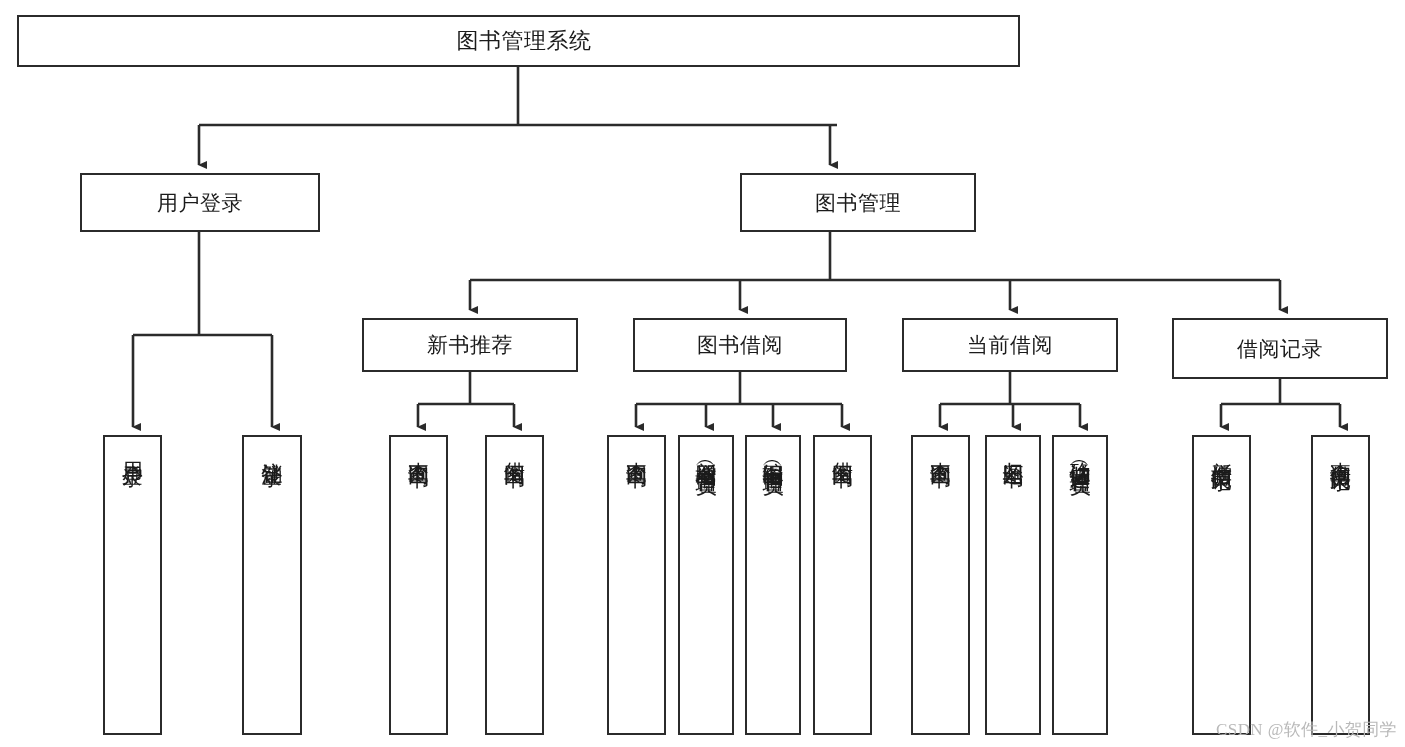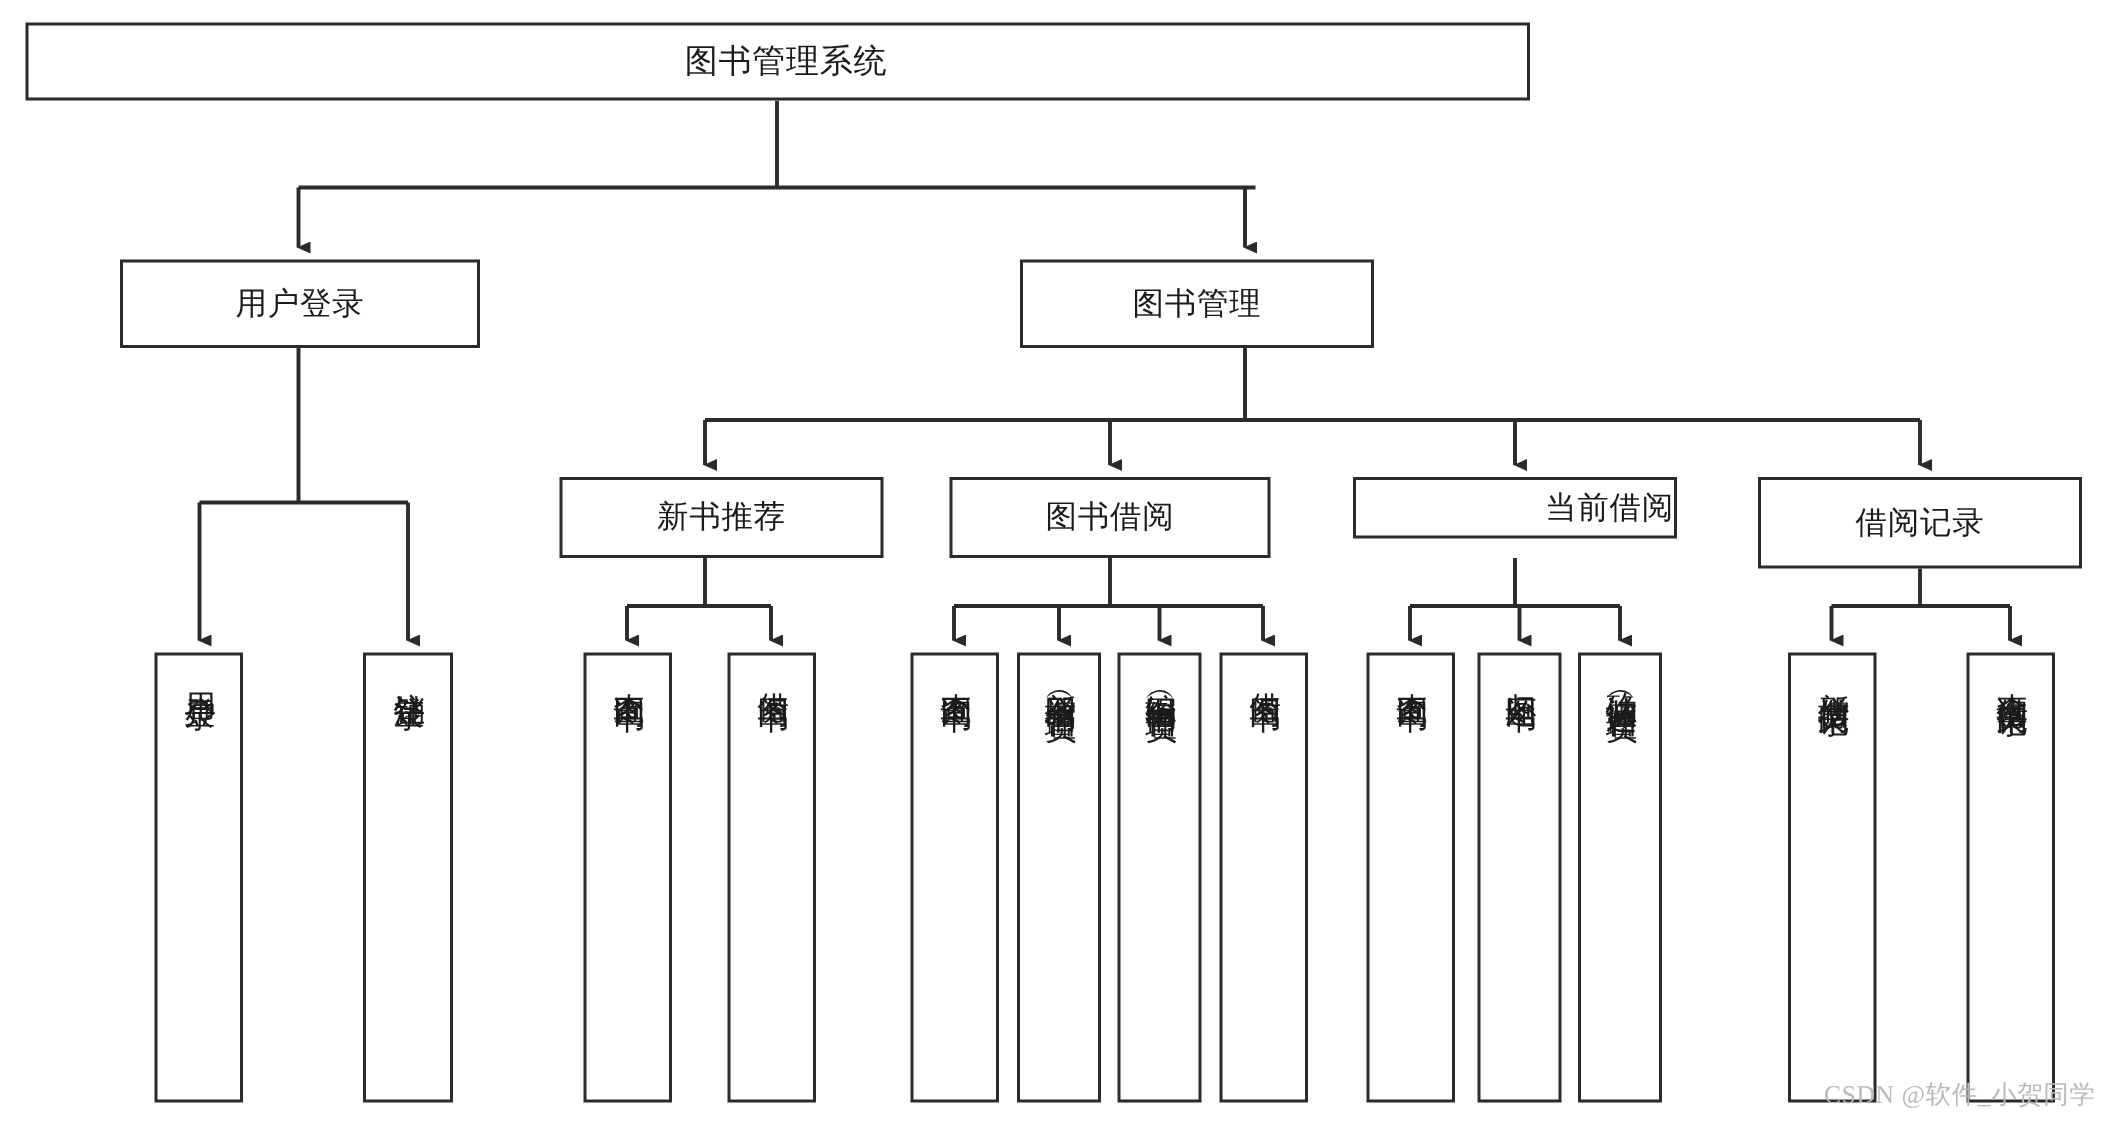--- a/index.html
+++ b/index.html
@@ -136,31 +136,31 @@
     </g>
   </svg>
 
   <div class="node horiz root" style="left:17px; top:15px; width:1003px; height:52px;padding-left:11px;">
     <span class="node-label">图书管理系统</span>
   </div>
 
   <div class="node horiz" style="left:80px; top:173px; width:240px; height:59px;">
     <span class="node-label">用户登录</span>
   </div>
-  <div class="node horiz" style="left:680px; top:173px; width:236px; height:59px;">
+  <div class="node horiz" style="left:740px; top:173px; width:236px; height:59px;">
     <span class="node-label">图书管理</span>
   </div>
 
-  <div class="node horiz" style="left:362px; top:318px; width:216px; height:54px;margin-left:11px;">
+  <div class="node horiz" style="left:362px; top:318px; width:216px; height:54px;">
     <span class="node-label">新书推荐</span>
   </div>
   <div class="node horiz" style="left:633px; top:318px; width:214px; height:54px;">
     <span class="node-label">图书借阅</span>
   </div>
-  <div class="node horiz" style="left:902px; top:318px; width:216px; height:41px;justify-content:flex-end;">
+  <div class="node horiz" style="left:902px; top:318px; width:216px; height:54px;">
     <span class="node-label">当前借阅</span>
   </div>
   <div class="node horiz" style="left:1172px; top:318px; width:216px; height:61px;">
     <span class="node-label">借阅记录</span>
   </div>
 
   <div class="node vert" style="left:103px; top:435px; width:59px; height:300px;">
     <span class="node-label">用户登录</span>
   </div>
   <div class="node vert" style="left:242px; top:435px; width:60px; height:300px;">

